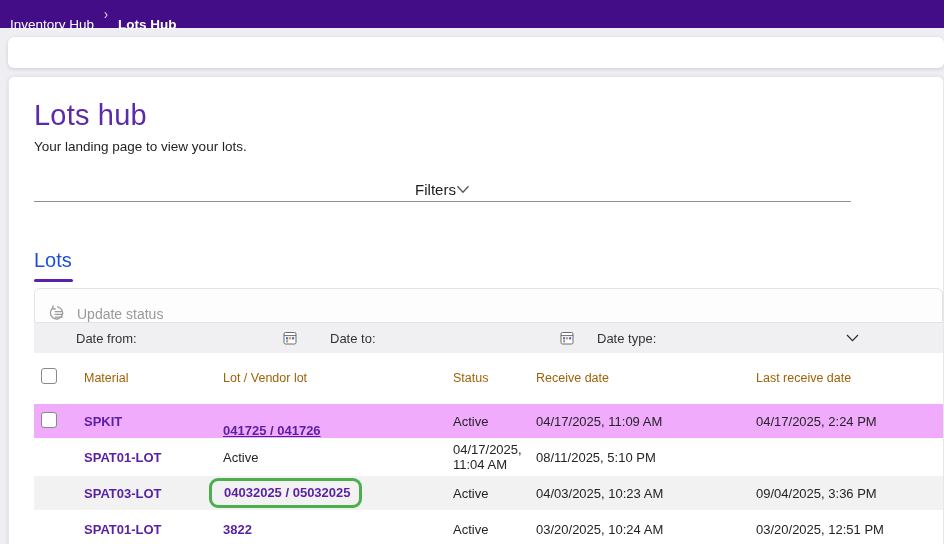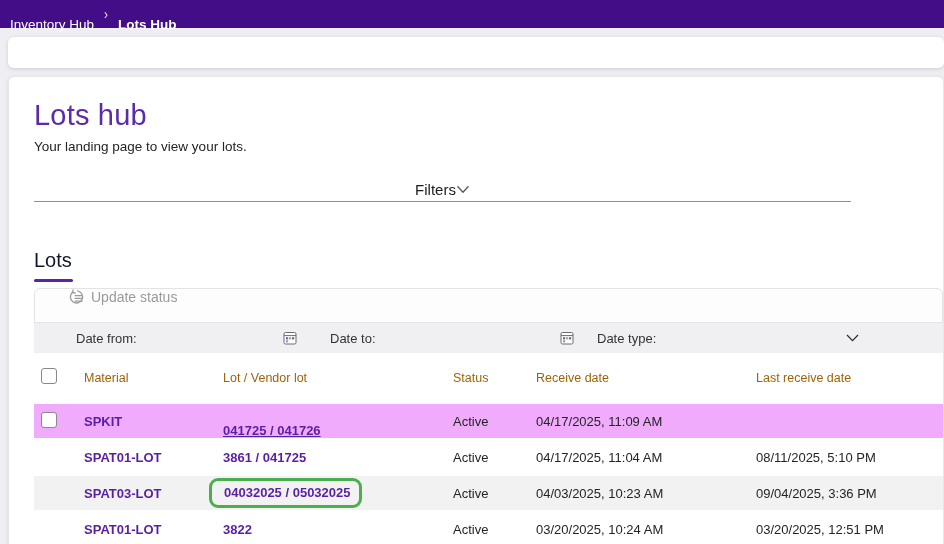--- a/index.html
+++ b/index.html
@@ -20,27 +20,27 @@
                border:1px solid #e7e6eb; border-radius:6px 6px 0 0; box-shadow:0 1px 4px rgba(0,0,0,.10); }
 
   .page-title { position:absolute; top:22px; left:25px; font-size:29px; font-weight:400; color:#5c2ca8; letter-spacing:.2px; }
   .page-subtitle { position:absolute; top:62px; left:25px; font-size:13.5px; color:#242424; }
 
   .filters-row { position:absolute; top:100px; left:25px; width:817px; height:25px;
                  border-bottom:1px solid #8f8f94; display:flex; align-items:center; justify-content:center; cursor:pointer; }
   .filters-label { font-size:15px; color:#1b1b1b; }
   .chev { display:inline-block; line-height:0; }
 
-  .lots-title { position:absolute; top:172px; left:25px; font-size:20px; color:#0f172a; }
+  .lots-title { position:absolute; top:172px; left:25px; font-size:20px; color:#1d4ed8; }
   .lots-underline { position:absolute; top:202px; left:25px; width:39px; height:3px; background:#5b21a8; border-radius:2px; }
 
   .grid-block { position:absolute; top:211px; left:25px; right:0; }
 
   .toolbar { height:35px; background:#fdfdfd; border:1px solid #e3e2e6; border-radius:6px 6px 0 0;
-             display:flex; align-items:flex-start; padding-left:32px; gap:6px; }
+             display:flex; align-items:flex-end; padding-left:12px; gap:12px; }
   .toolbar-label { font-size:14px; color:#9a9a9a; }
 
   .date-row { position:relative; height:30px; background:#f0f0f2; font-size:13px; color:#333; }
   .date-row .abs { position:absolute; top:50%; transform:translateY(-50%); }
   .pos-datefrom { left:42px; } .pos-cal1 { left:249px; } .pos-dateto { left:296px; }
   .pos-cal2 { left:526px; } .pos-datetype { left:563px; } .pos-datechev { left:812px; }
 
   .tbl-header, .tbl-row { display:grid; grid-template-columns:43px 139px 230px 83px 220px 1fr;
                           padding-left:7px; align-items:center; }
   .tbl-header { height:49px; background:#ffffff; font-size:12.5px; color:#a16207; }
@@ -140,26 +140,26 @@
       <span>Receive date</span>
       <span>Last receive date</span>
     </div>
 
     <div class="tbl-row row-selected">
       <span><span class="checkbox"></span></span>
       <span class="cell-strong">SPKIT</span>
       <span class="cell-link">041725 / 041726</span>
       <span>Active</span>
       <span>04/17/2025, 11:09 AM</span>
+      <span>04/17/2025, 2:24 PM</span>
     </div>
 
     <div class="tbl-row">
       <span></span>
       <span class="cell-strong">SPAT01-LOT</span>
-      <span class="cell-strong cell-lot">3861 / 041725</span>
       <span>Active</span>
       <span>04/17/2025, 11:04 AM</span>
       <span>08/11/2025, 5:10 PM</span>
     </div>
 
     <div class="tbl-row row-alt">
       <span></span>
       <span class="cell-strong">SPAT03-LOT</span>
       <span><span class="green-box"><span class="cell-strong cell-lot">04032025 / 05032025</span></span></span>
       <span>Active</span>

